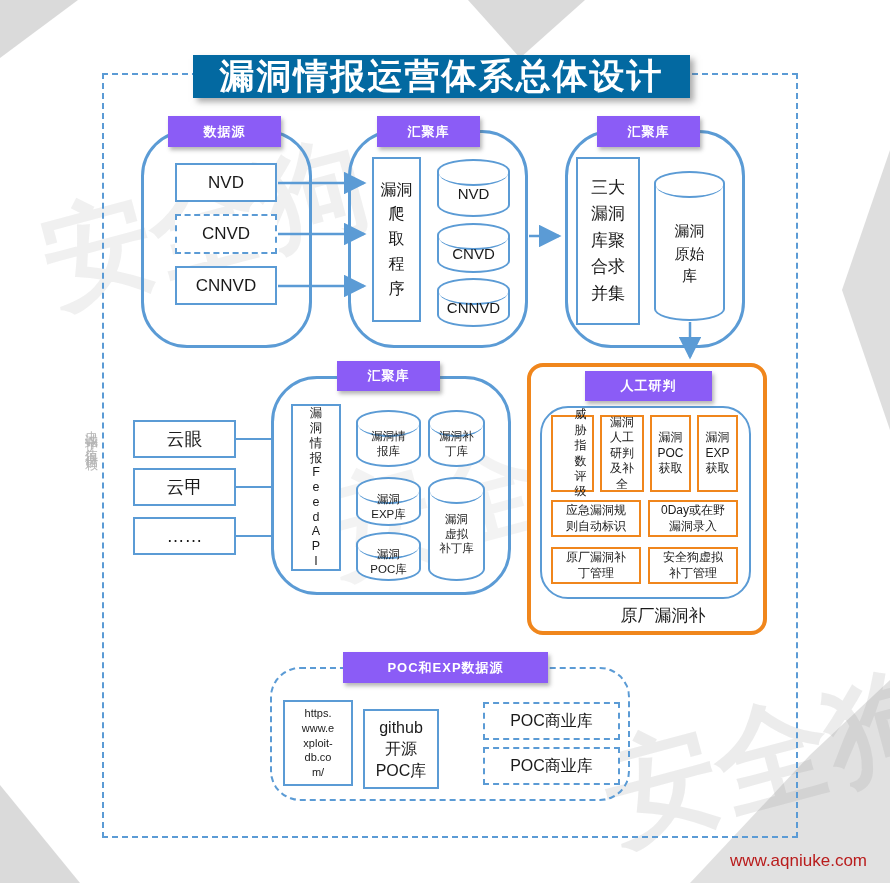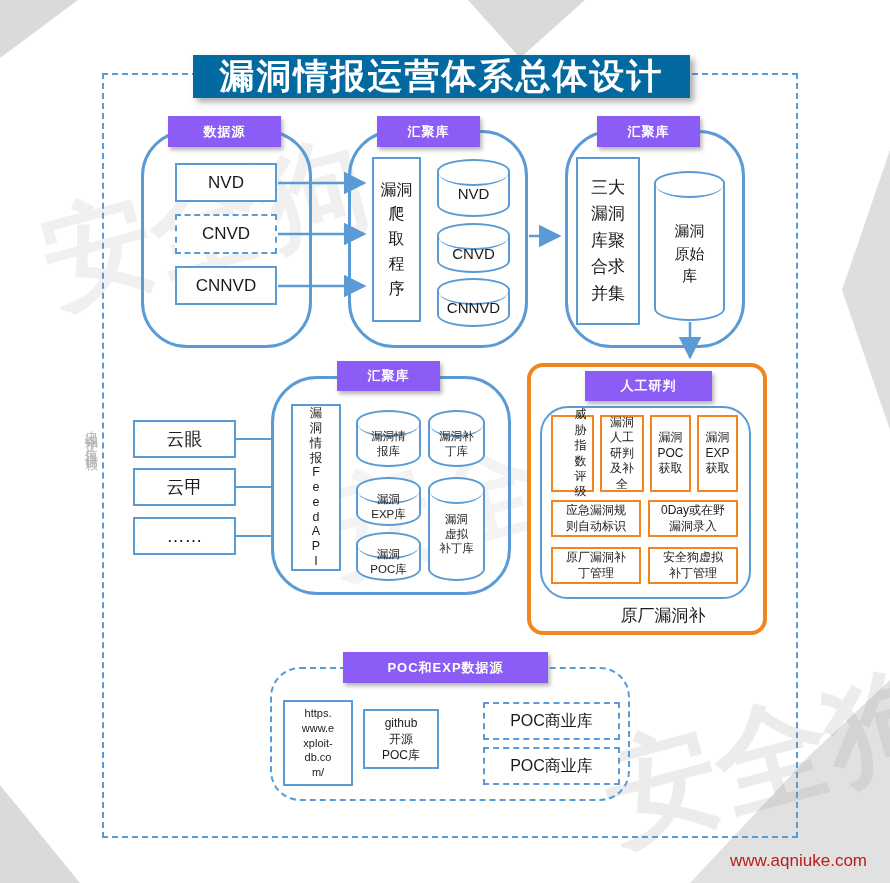--- a/index.html
+++ b/index.html
@@ -191,19 +191,19 @@
 补丁库</span>
   </div>
 
   <div class="grp dashedg" style="left:270px; top:667px; width:360px; height:134px;"></div>
   <div class="ghdr" style="left:343px; top:652px; width:205px; height:31px;">POC和EXP数据源</div>
   <div class="nbox" style="left:283px; top:700px; width:70px; height:86px; font-size:11px; line-height:1.35;">https.
 www.e
 xploit-
 db.co
 m/</div>
-  <div class="nbox" style="left:363px; top:709px; width:76px; height:60px; font-size:12px; line-height:1.35;">github
+  <div class="nbox" style="left:363px; top:709px; width:76px; height:80px; font-size:16px; line-height:1.35;">github
 开源
 POC库</div>
   <div class="nbox dashedb" style="left:483px; top:702px; width:137px; height:38px; font-size:16px;">POC商业库</div>
   <div class="nbox dashedb" style="left:483px; top:747px; width:137px; height:38px; font-size:16px;">POC商业库</div>
 
 </div>
 
 </body></html>

